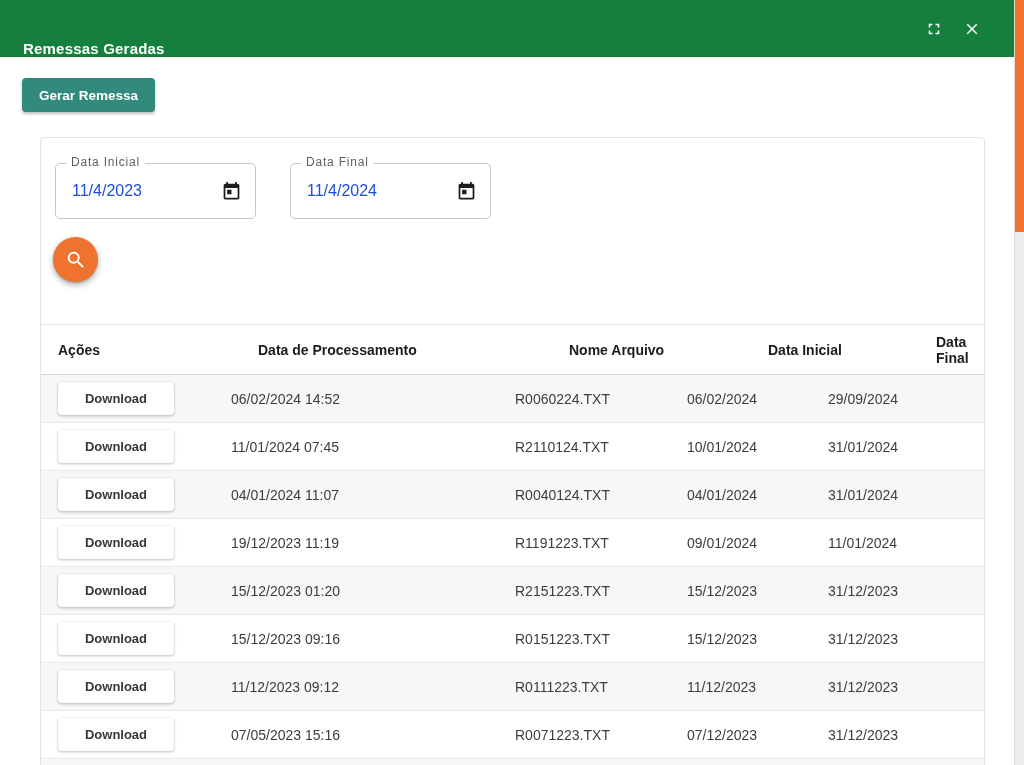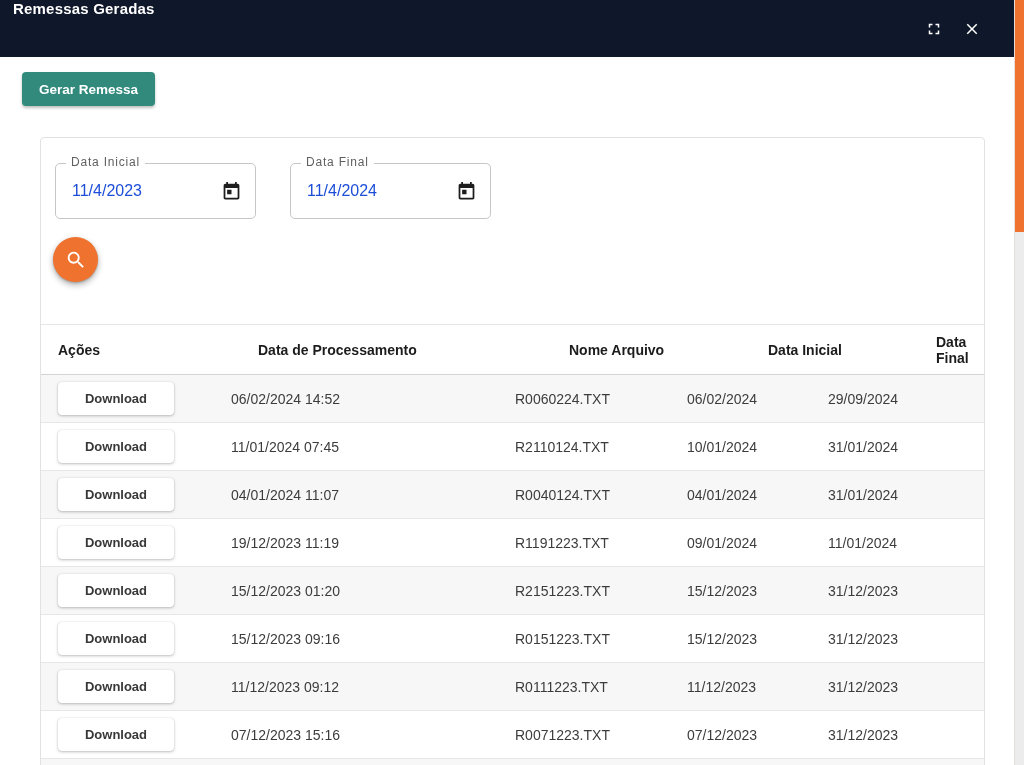--- a/index.html
+++ b/index.html
@@ -2,35 +2,35 @@
 <html><head>
 <meta charset="utf-8">
 <style>
   * { margin:0; padding:0; box-sizing:border-box; }
   html,body { width:1024px; height:765px; overflow:hidden; background:#fff;
               font-family:"Liberation Sans","DejaVu Sans",sans-serif; }
   .screen { position:relative; width:1024px; height:765px; overflow:hidden; background:#fff; }
 
   
   .titlebar { position:absolute; top:0; left:0; width:1014px; height:57px;
-              background:#0f172a; display:flex; align-items:flex-start; padding-left:13px; }
+              background:#15803d; display:flex; align-items:flex-end; padding-left:23px; }
   .title { color:#fff; font-size:15px; font-weight:700; letter-spacing:.2px; }
   .titlebar-actions { position:absolute; right:26px; top:0; height:57px;
                       display:flex; align-items:center; gap:6px; }
   .tb-btn { width:32px; height:32px; border:none; background:transparent; cursor:pointer;
             display:flex; align-items:center; justify-content:center; padding:0; }
   .tb-btn svg { fill:#fff; }
 
   
   .scrollbar { position:absolute; right:0; top:0; width:10px; height:765px;
                background:#ececec; border-left:1px solid #e8ddd6; }
   .scroll-thumb { position:absolute; left:0; top:0; width:10px; height:232px; background:#F0722F; }
 
   
-  .gerar { position:absolute; left:22px; top:72px; height:34px; padding:0 17px;
+  .gerar { position:absolute; left:22px; top:78px; height:34px; padding:0 17px;
            background:#328A7D; color:#fff; border:none; border-radius:4px;
            font-family:inherit; font-size:13.5px; font-weight:700; cursor:pointer;
            box-shadow:0 2px 3px rgba(0,0,0,.25); }
 
   
   .card { position:absolute; left:40px; top:137px; width:945px; height:700px;
           background:#fff; border:1px solid #e2e2e2; border-radius:4px; overflow:hidden; }
 
   
   .filters { position:relative; height:187px; border-bottom:1px solid #e6e6e6; }
@@ -168,21 +168,21 @@
       </div>
       <div class="trow drow odd">
         <span><button class="dl">Download</button></span>
         <span>11/12/2023 09:12</span>
         <span>R0111223.TXT</span>
         <span>11/12/2023</span>
         <span>31/12/2023</span>
       </div>
       <div class="trow drow">
         <span><button class="dl">Download</button></span>
-        <span>07/12/2023 15:16</span>
+        <span>07/05/2023 15:16</span>
         <span>R0071223.TXT</span>
         <span>07/12/2023</span>
         <span>31/12/2023</span>
       </div>
       <div class="partial-row"></div>
     </div>
   </section>
 
   <div class="scrollbar">
     <div class="scroll-thumb"></div>

